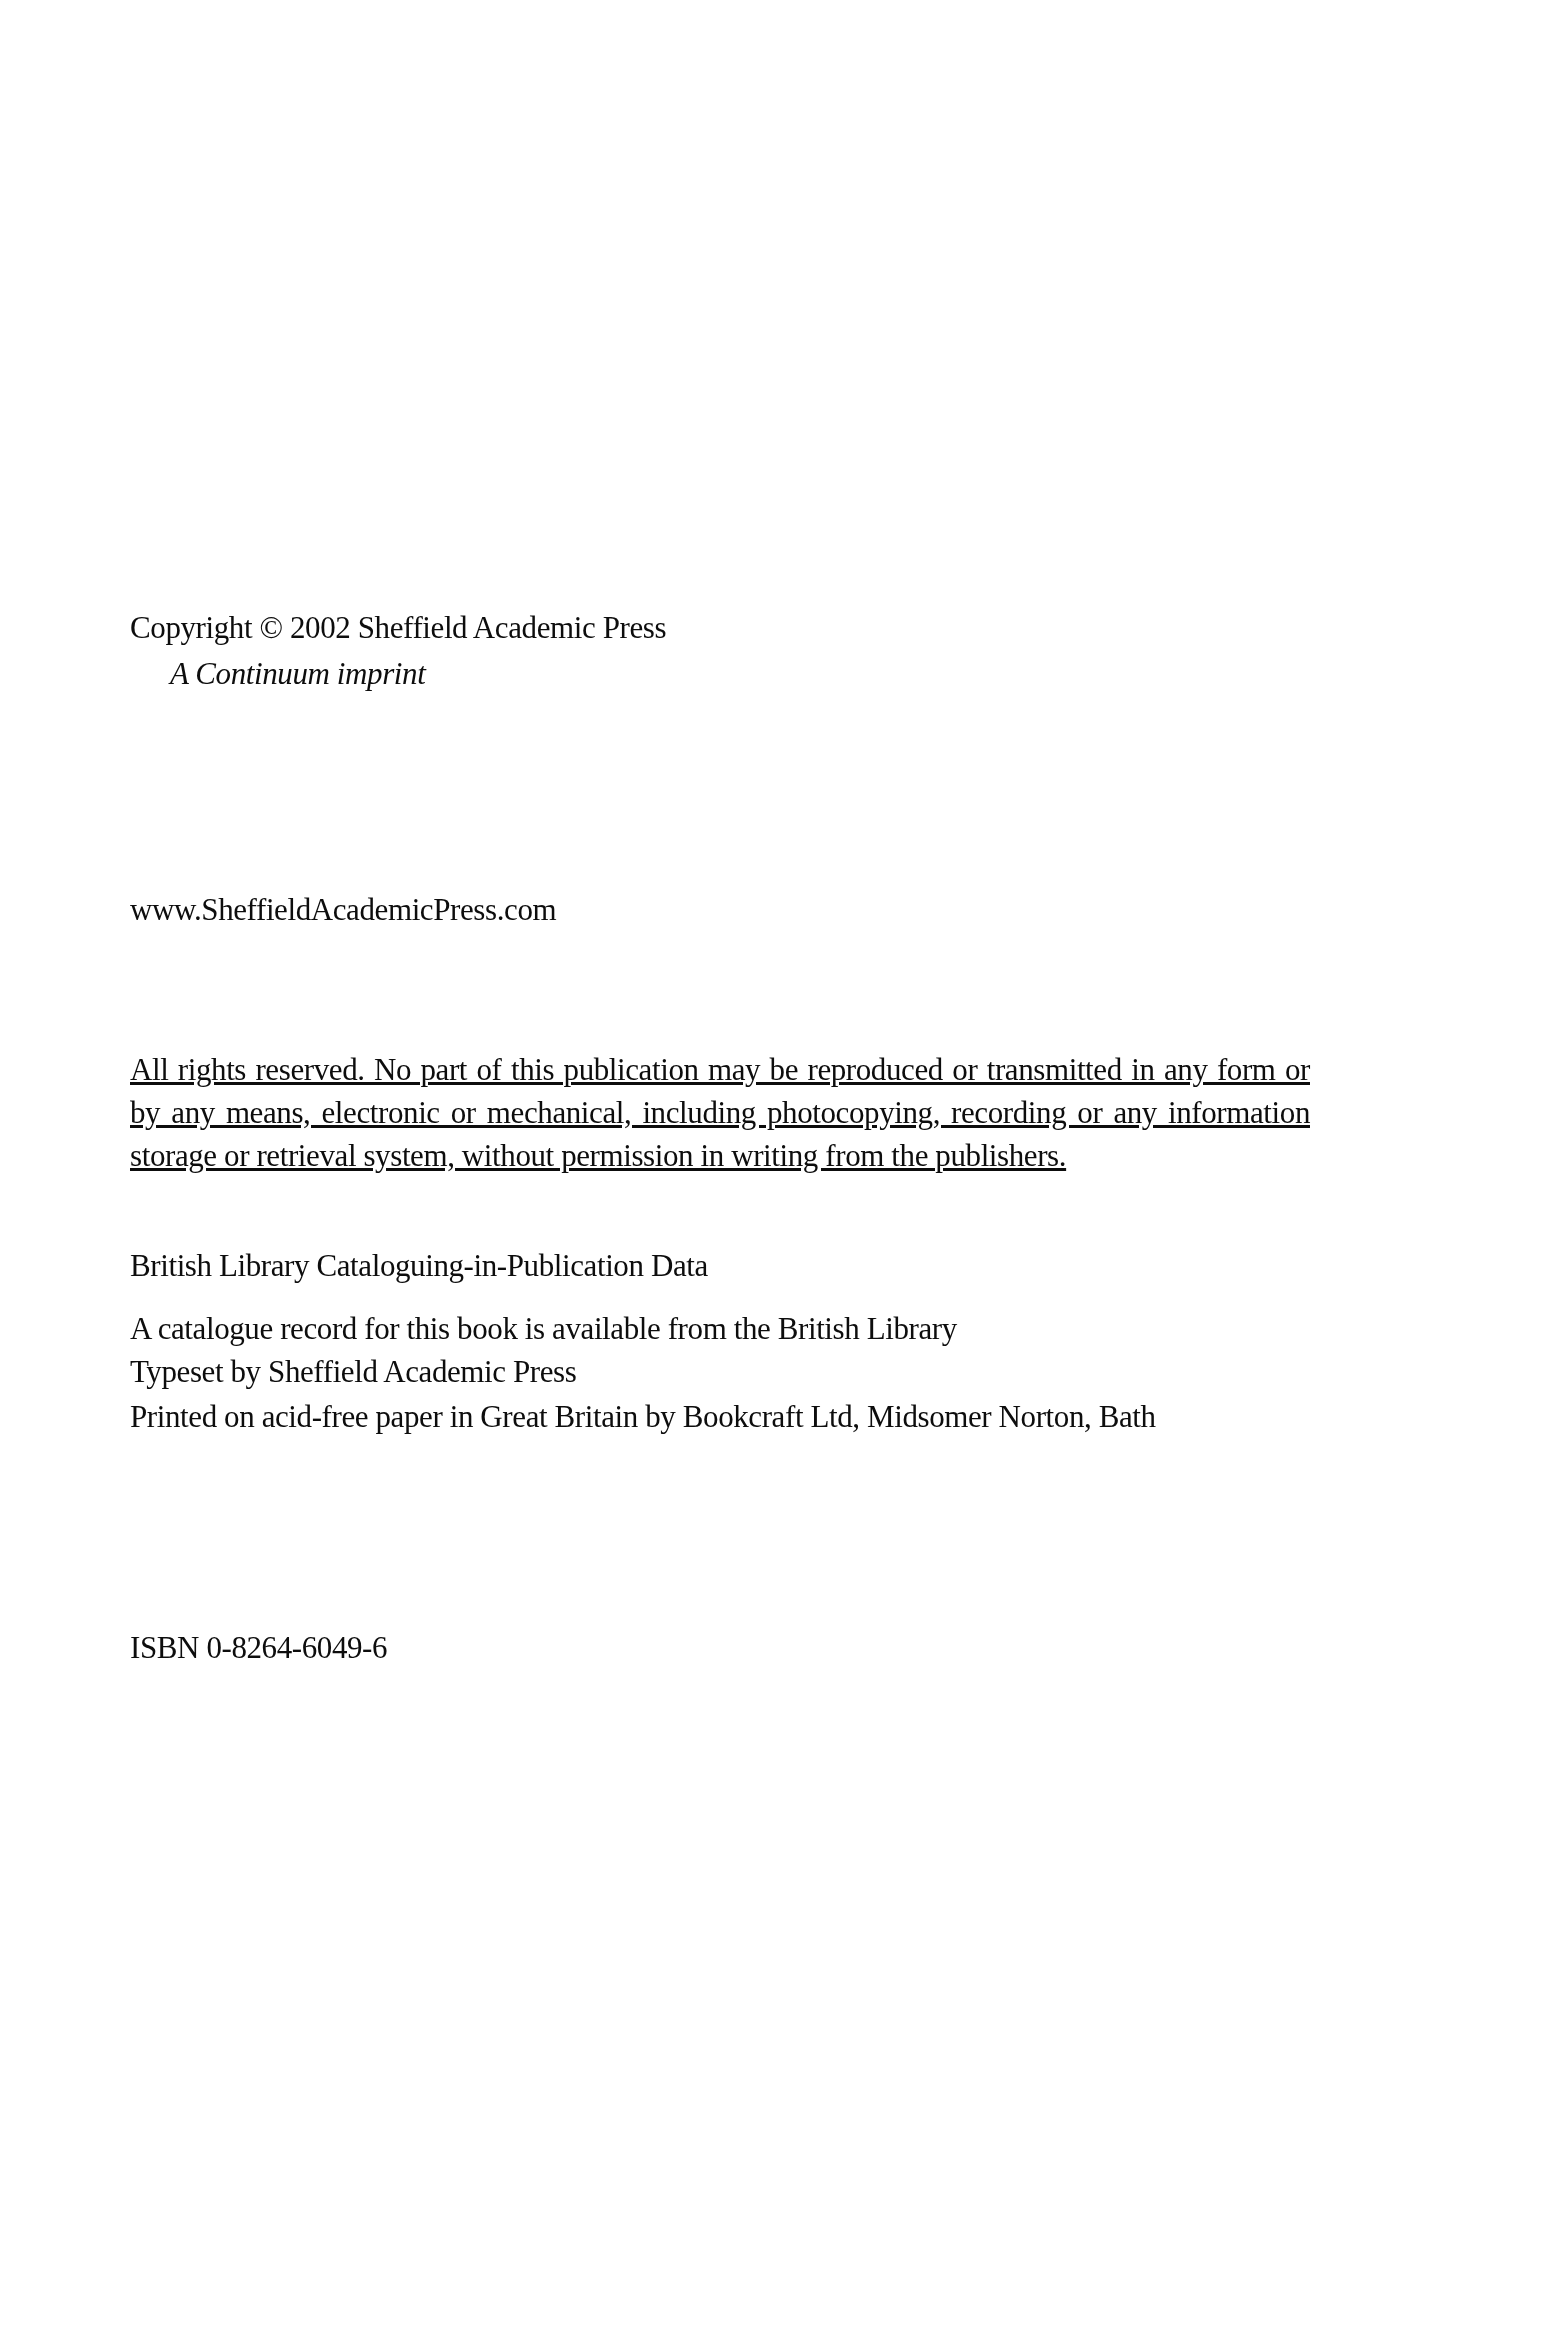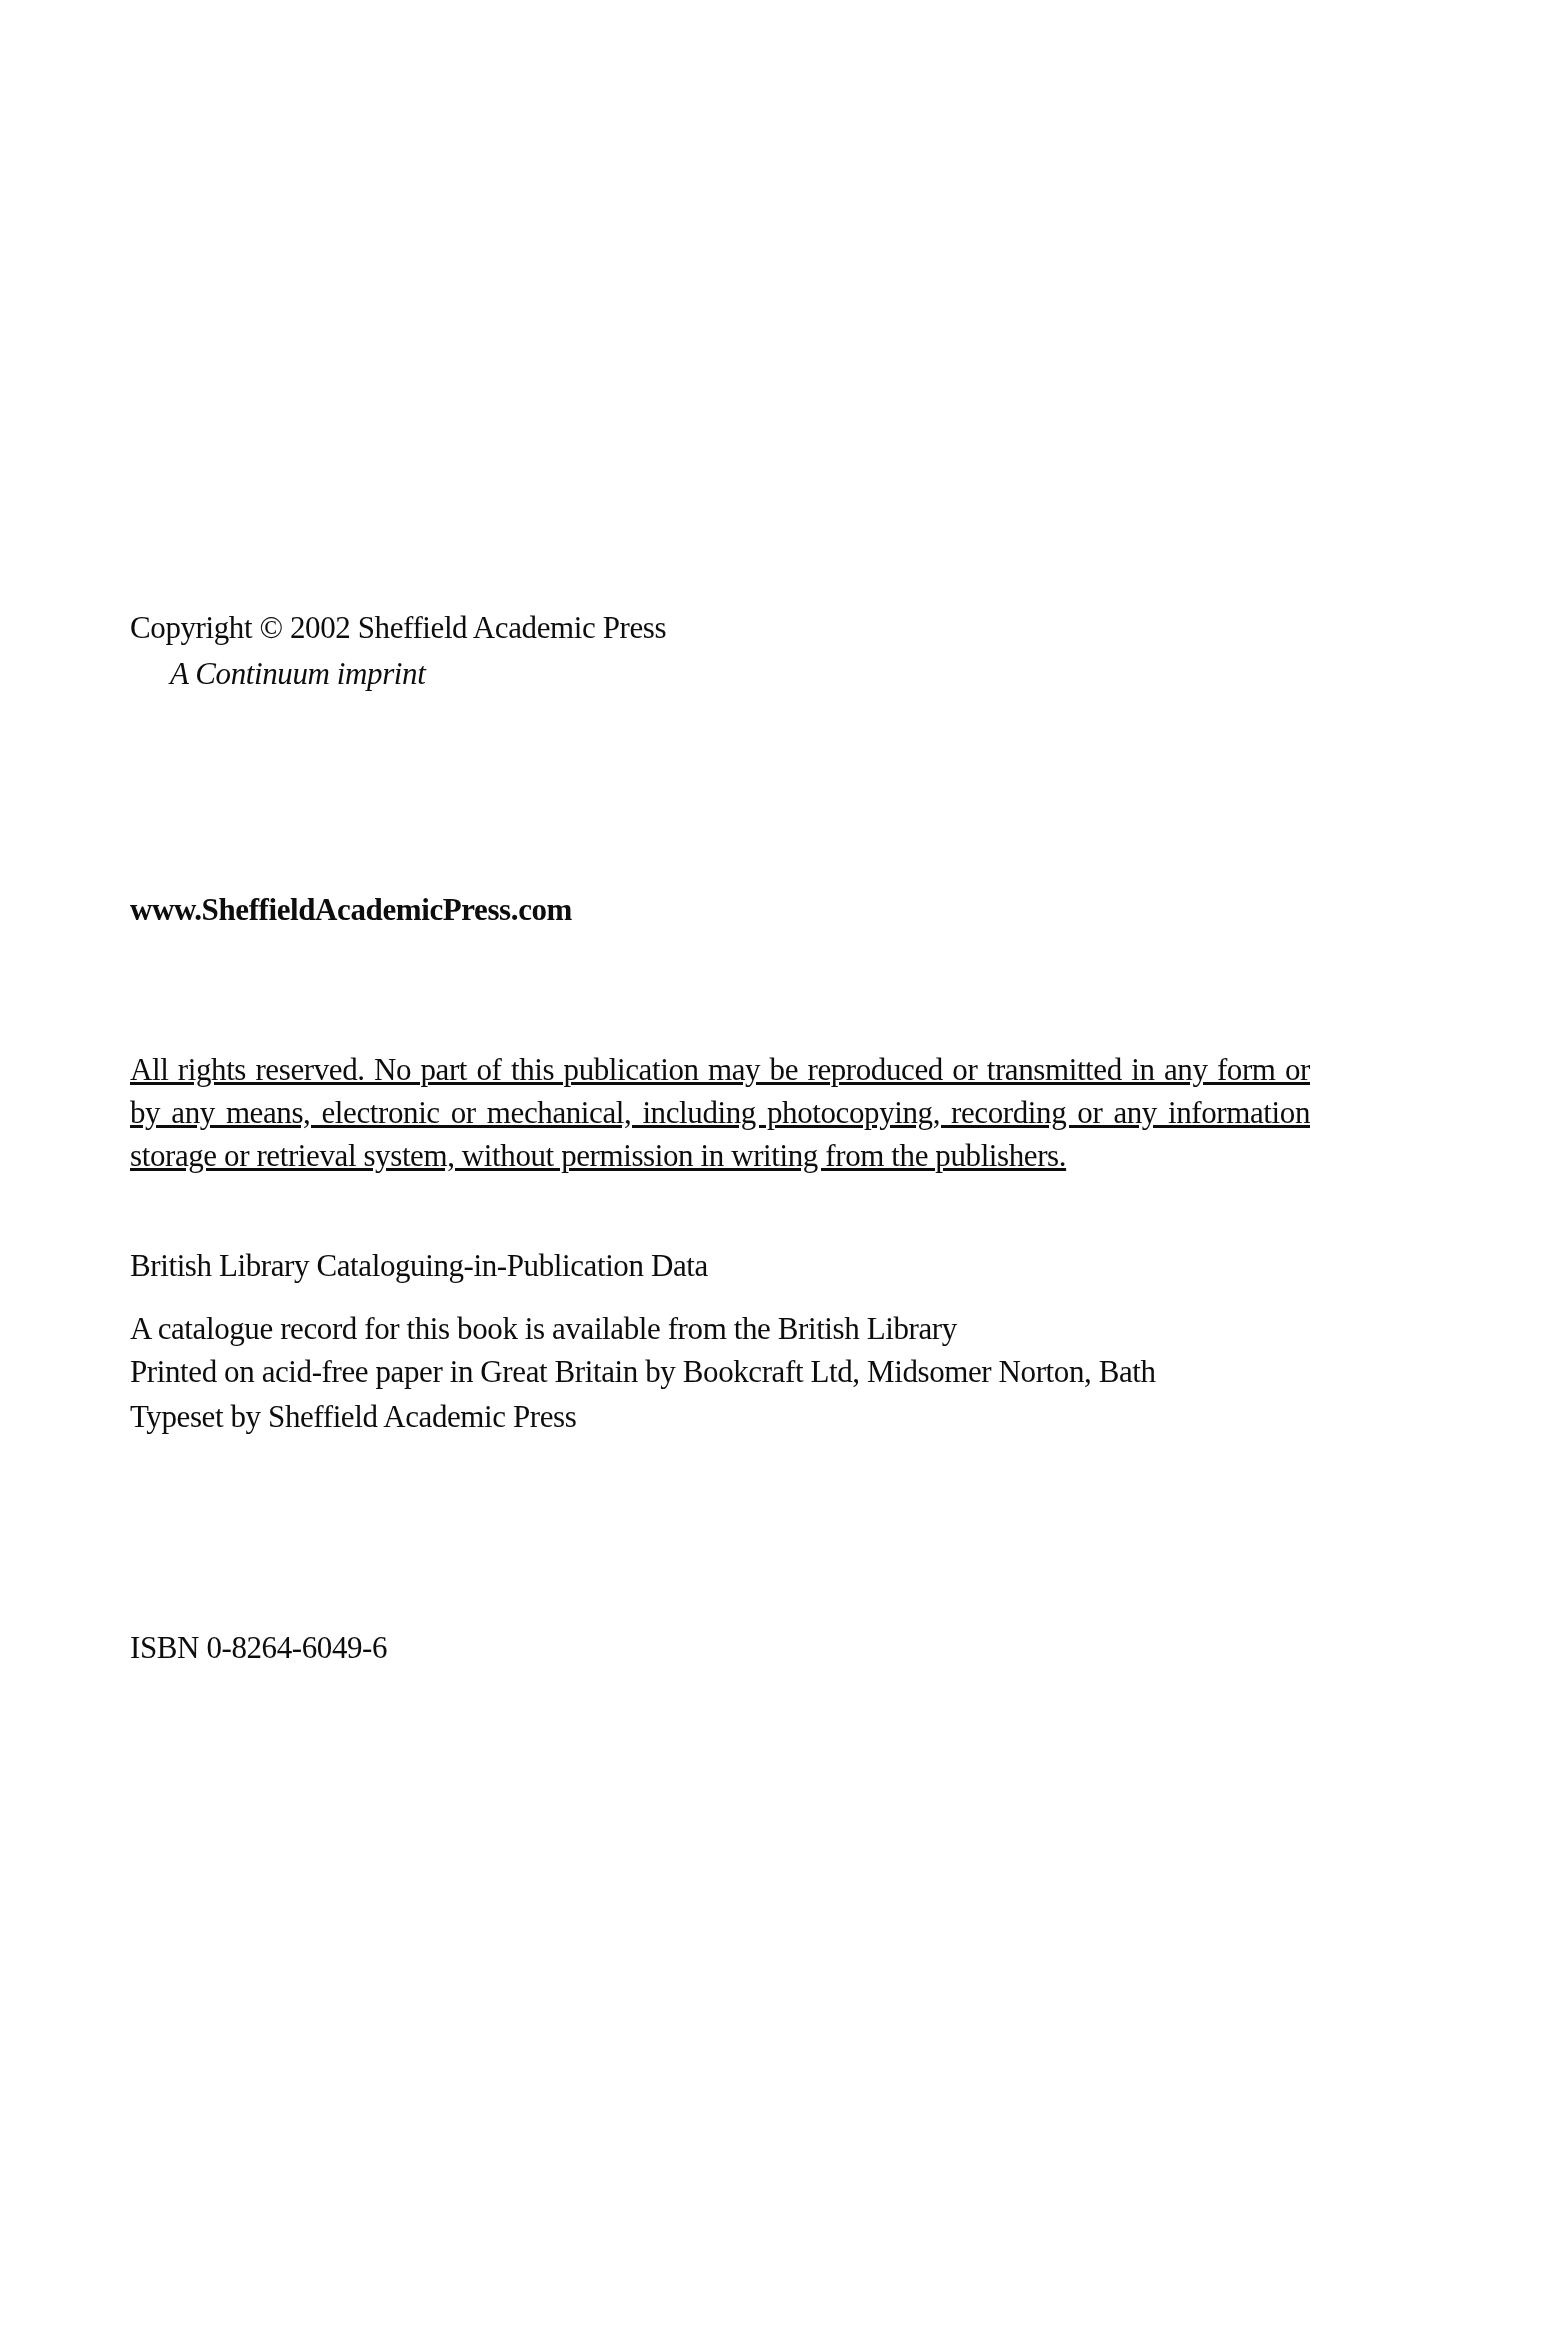--- a/index.html
+++ b/index.html
@@ -28,21 +28,21 @@
   }
   .line {
     line-height: 45px;
     white-space: nowrap;
   }
   .copyright-block { top: 605px; }
   .copyright-block .line { line-height: 46px; }
   .imprint-note { font-style: italic; margin-left: 40px; }
 
   .publisher-block { top: 732px; }
-  .website-block { top: 887px; font-weight: bold; }
+  .website-block { top: 887px; }
 
   .rights-block {
     top: 1048px;
     width: 1180px;
     text-align: justify;
     line-height: 43px;
     text-decoration: underline;
   }
 
   .cip-block { top: 1224px; }
@@ -68,22 +68,22 @@
   </div>
 
   <div class="block rights-block">All rights reserved. No part of this publication may be reproduced or transmitted in any form or by any means, electronic or mechanical, including photocopying, recording or any information storage or retrieval system, without permission in writing from the publishers.</div>
 
   <div class="block cip-block">
     <div class="line">British Library Cataloguing-in-Publication Data</div>
     <div class="line">A catalogue record for this book is available from the British Library</div>
   </div>
 
   <div class="block production-block">
+    <div class="line">Typeset by Sheffield Academic Press</div>
     <div class="line">Printed on acid-free paper in Great Britain by Bookcraft Ltd, Midsomer Norton, Bath</div>
-    <div class="line">Typeset by Sheffield Academic Press</div>
   </div>
 
   <div class="block isbn-block">
     <div class="line">ISBN 0-8264-6049-6</div>
   </div>
 
 </div>
 
 
 </body></html>

